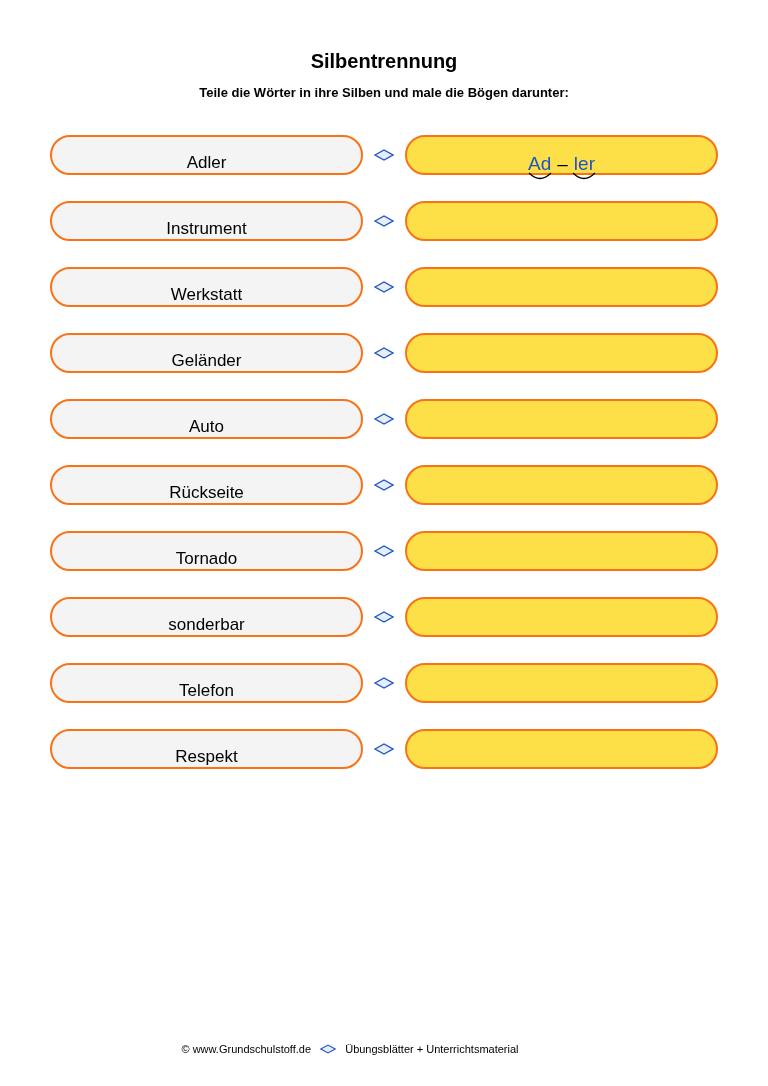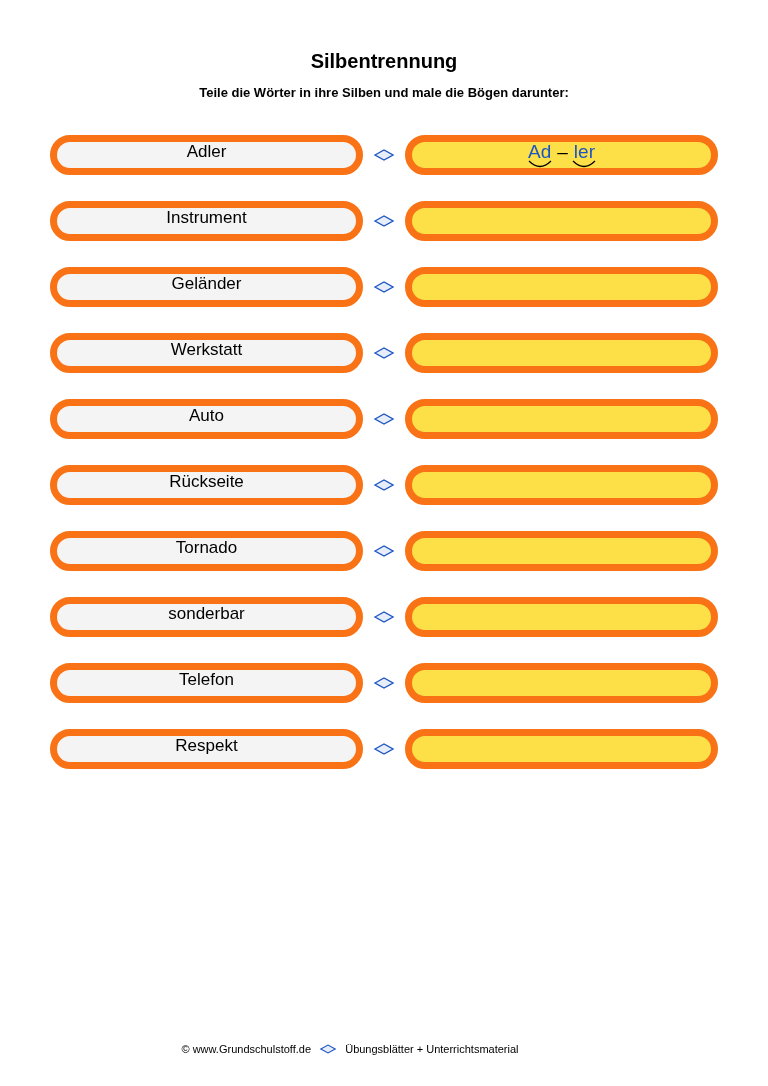--- a/index.html
+++ b/index.html
@@ -36,25 +36,25 @@
     gap: 26px;
   }
   .row {
     display: flex;
     align-items: center;
     gap: 10px;
   }
   .pill {
     flex: 1;
     height: 40px;
-    border: 7px solid #f97316;
+    border: 2px solid #f97316;
     border-radius: 20px;
     background: #f4f4f4;
     display: flex;
-    align-items: flex-start;
+    align-items: flex-end;
     justify-content: center;
     font-size: 17px;
     box-sizing: border-box;
   }
   .pill.answer {
     background: #fde047;
     position: relative;
   }
   .divider {
     width: 22px;
@@ -147,33 +147,33 @@
       <div class="divider">
           <svg width="20" height="12" viewBox="0 0 20 12">
             <polygon points="1,6 10,1 19,6 10,11" fill="#e8eef9" stroke="#1c55c4" stroke-width="1.3"></polygon>
           </svg>
         </div>
       <div class="pill answer"></div>
     </div>
 
     <div class="row">
       <div class="pill">
+          <span>Werkstatt</span>
+        </div>
+      <div class="divider">
+          <svg width="20" height="12" viewBox="0 0 20 12">
+            <polygon points="1,6 10,1 19,6 10,11" fill="#e8eef9" stroke="#1c55c4" stroke-width="1.3"></polygon>
+          </svg>
+        </div>
+      <div class="pill answer"></div>
+    </div>
+
+    <div class="row">
+      <div class="pill">
           <span>Geländer</span>
-        </div>
-      <div class="divider">
-          <svg width="20" height="12" viewBox="0 0 20 12">
-            <polygon points="1,6 10,1 19,6 10,11" fill="#e8eef9" stroke="#1c55c4" stroke-width="1.3"></polygon>
-          </svg>
-        </div>
-      <div class="pill answer"></div>
-    </div>
-
-    <div class="row">
-      <div class="pill">
-          <span>Werkstatt</span>
         </div>
       <div class="divider">
           <svg width="20" height="12" viewBox="0 0 20 12">
             <polygon points="1,6 10,1 19,6 10,11" fill="#e8eef9" stroke="#1c55c4" stroke-width="1.3"></polygon>
           </svg>
         </div>
       <div class="pill answer"></div>
     </div>
 
     <div class="row">

